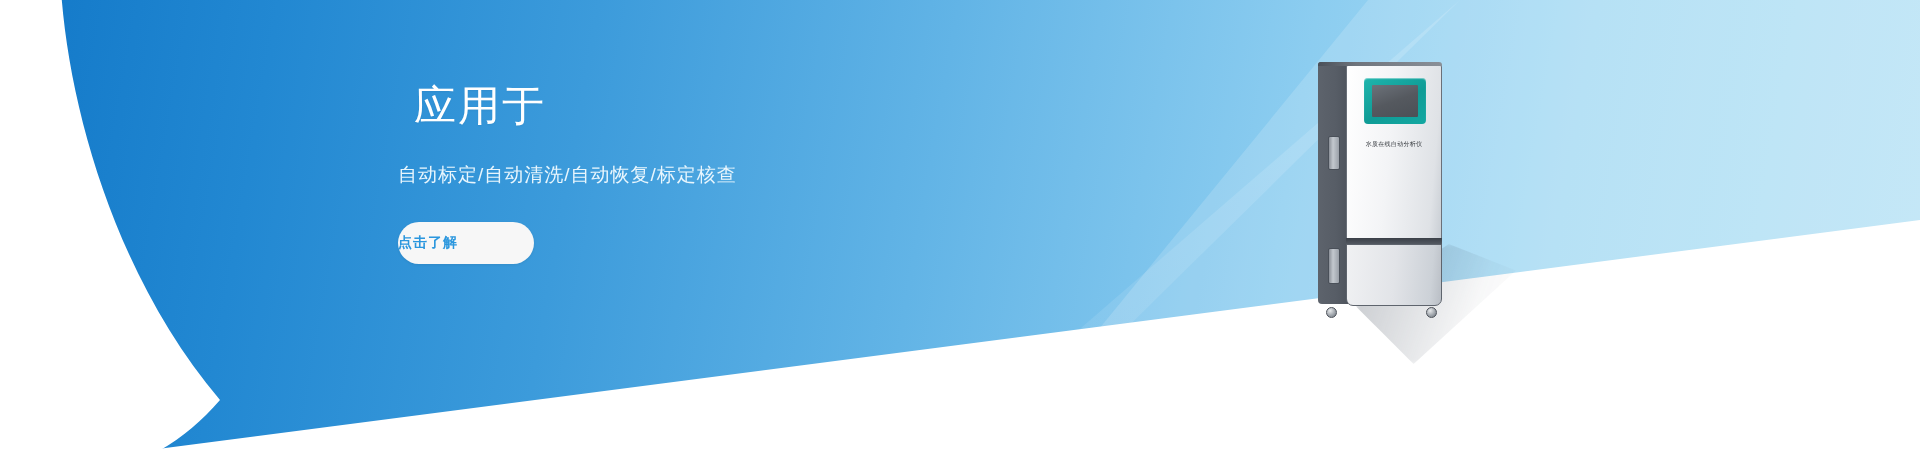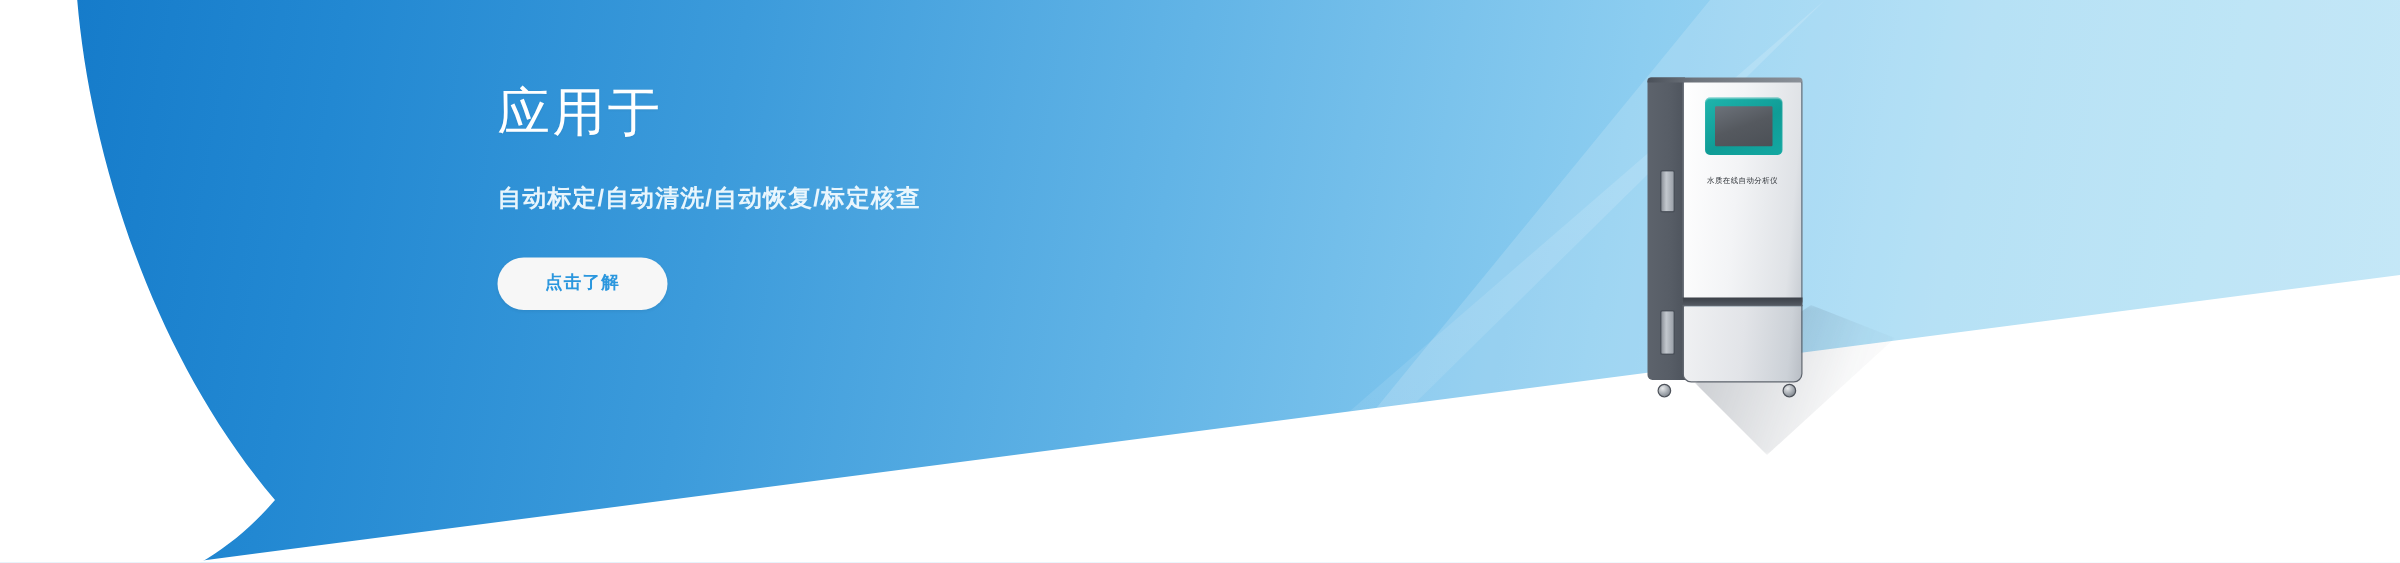--- a/index.html
+++ b/index.html
@@ -83,43 +83,43 @@
     left: 398px;
     top: 60px;
     width: 640px;
   }
   .headline {
     color: #ffffff;
     font-size: 42px;
     line-height: 1.42;
     letter-spacing: 2px;
     font-weight: 400;
-    margin: 0;
+    margin: 16px;
     text-shadow: 0 1px 2px rgba(0,0,0,0.05);
   }
   .headline-line { display: block; white-space: nowrap; }
 
   .subtitle {
     margin: 26px 0 0 0;
     color: #f2fbff;
     font-size: 19px;
     letter-spacing: 1px;
-    font-weight: 700;
+    font-weight: 400;
     white-space: nowrap;
     opacity: 0.95;
   }
 
   .cta {
     display: inline-block;
     margin-top: 34px;
     padding: 0;
     width: 136px;
     height: 42px;
     line-height: 42px;
-    text-align: center;
+    text-align: left;
     background: #f7f7f7;
     color: #2b97de;
     font-size: 14px;
     font-weight: bold;
     letter-spacing: 1px;
     border: none;
     border-radius: 21px;
     cursor: pointer;
     font-family: Liberation Mono, monospace;
     box-shadow: 0 1px 3px rgba(0,0,0,0.07);

